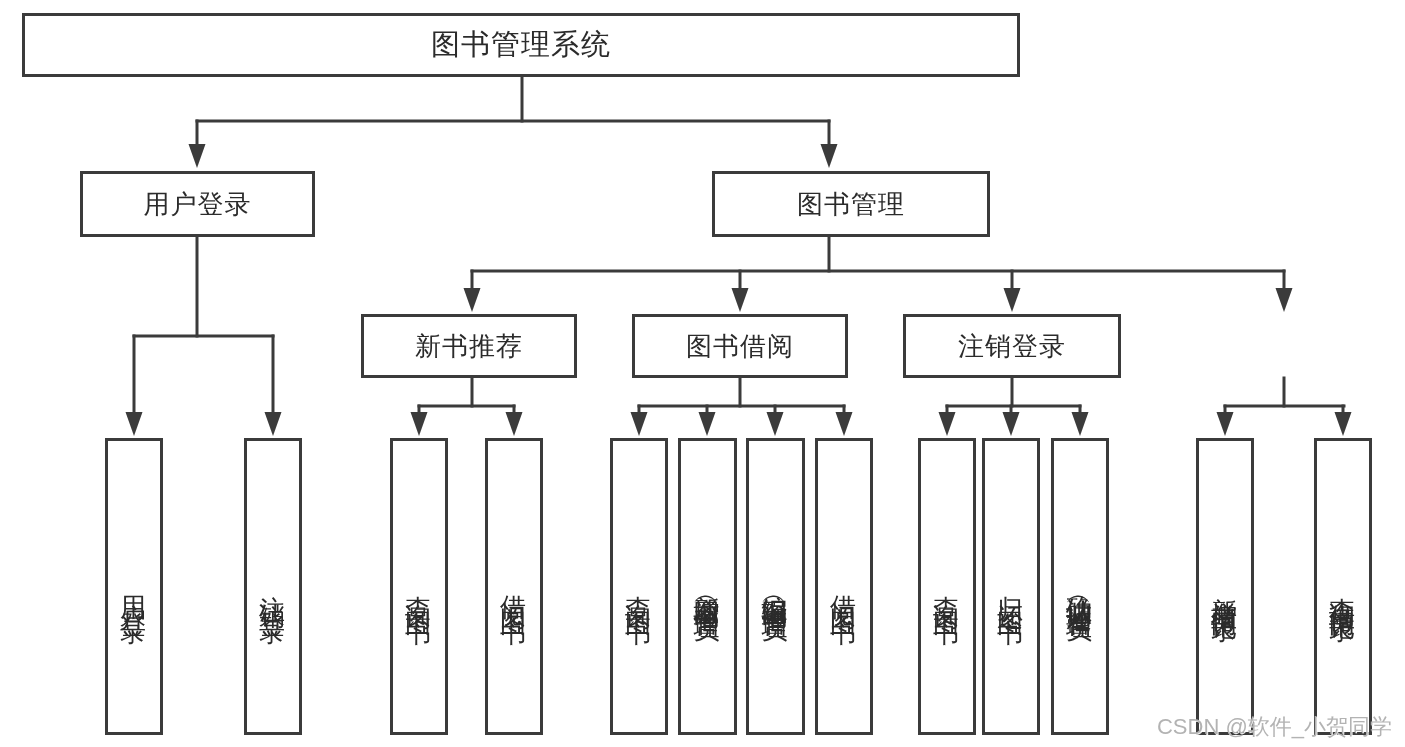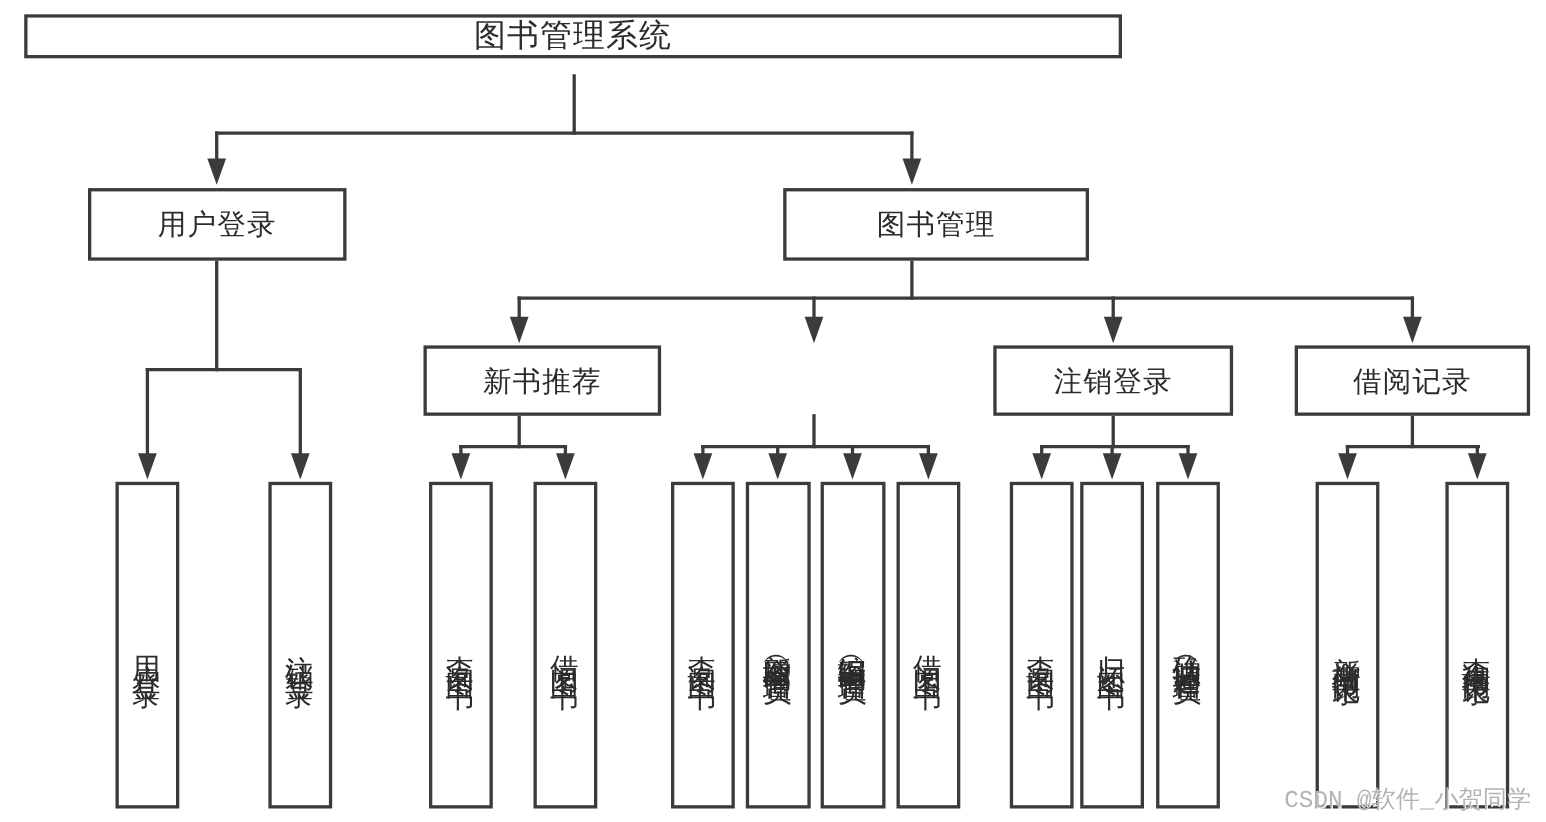--- a/index.html
+++ b/index.html
@@ -53,21 +53,20 @@
   .sp3 { letter-spacing: 3px; margin-bottom: -3px; }
   .watermark {
     position: absolute;
     top: 712px;
     right: 13px;
     font-size: 22px;
     color: var(--watermark-color);
     text-shadow: 1px 1px 0 rgba(255,255,255,0.9);
     z-index: 5;
     white-space: nowrap;
-    font-family: Liberation Mono, monospace;
   }
 </style>
 </head>
 <body>
 
 <div class="stage">
 
   <svg id="connectors" viewBox="0 0 1405 747">
       <line x1="522" y1="69" x2="522" y2="121"></line>
       <line x1="197" y1="121" x2="829" y2="121"></line>
@@ -116,39 +115,39 @@
       <line x1="1011" y1="406" x2="1011" y2="424"></line>
       <polygon points="1002.5,412 1019.5,412 1011,436"></polygon>
       <line x1="1080" y1="406" x2="1080" y2="424"></line>
       <polygon points="1071.5,412 1088.5,412 1080,436"></polygon>
       <line x1="1225" y1="406" x2="1225" y2="424"></line>
       <polygon points="1216.5,412 1233.5,412 1225,436"></polygon>
       <line x1="1343" y1="406" x2="1343" y2="424"></line>
       <polygon points="1334.5,412 1351.5,412 1343,436"></polygon>
     </svg>
 
-  <div class="box" style="left:22px;top:13px;width:998px;height:40px">
+  <div class="box" style="left:22px;top:13px;width:998px;height:64px">
     <span class="lbl title">图书管理系统</span>
   </div>
 
   <div class="box" style="left:80px;top:171px;width:235px;height:66px">
     <span class="lbl">用户登录</span>
   </div>
   <div class="box" style="left:712px;top:171px;width:278px;height:66px">
     <span class="lbl">图书管理</span>
   </div>
 
-  <div class="box" style="left:385px;top:314px;width:216px;height:64px">
+  <div class="box" style="left:361px;top:314px;width:216px;height:64px">
     <span class="lbl">新书推荐</span>
+  </div>
+  <div class="box" style="left:632px;top:314px;width:216px;height:64px">
+    <span class="lbl">图书借阅</span>
   </div>
   <div class="box" style="left:903px;top:314px;width:218px;height:64px">
     <span class="lbl">注销登录</span>
-  </div>
-  <div class="box" style="left:1177px;top:314px;width:214px;height:64px">
-    <span class="lbl">借阅记录</span>
   </div>
 
   <div class="box" style="left:105px;top:438px;width:58px;height:297px">
     <span class="vlbl sp8">用户登录</span>
   </div>
   <div class="box" style="left:244px;top:438px;width:58px;height:297px">
     <span class="vlbl sp8">注销登录</span>
   </div>
 
   <div class="box" style="left:390px;top:438px;width:58px;height:297px">

